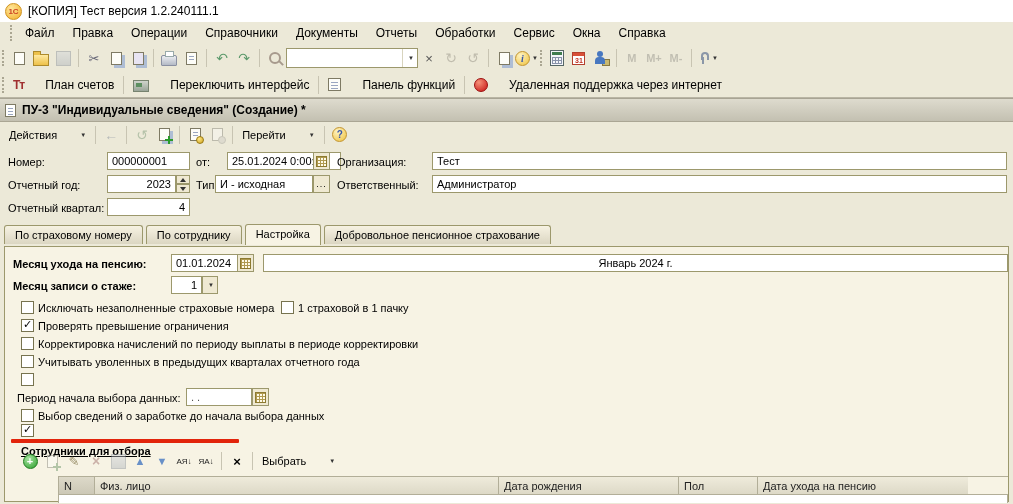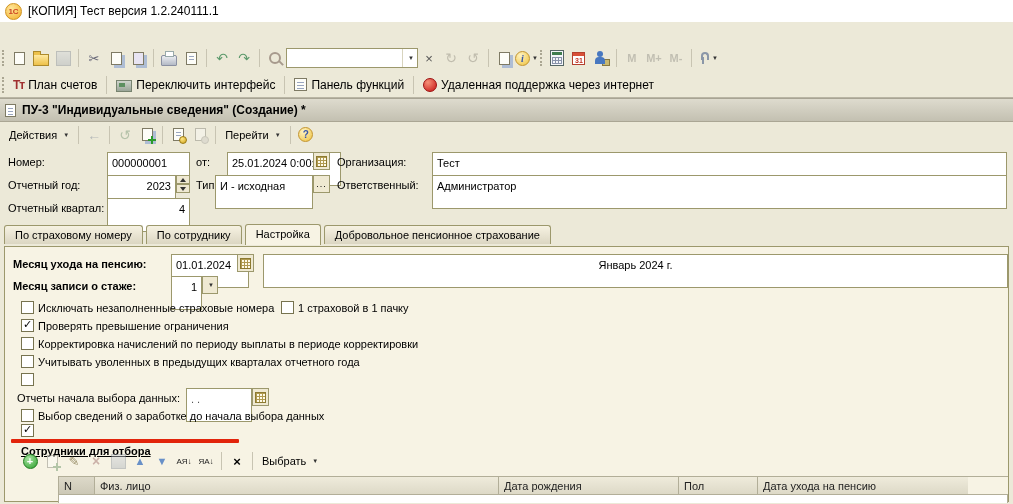--- a/index.html
+++ b/index.html
@@ -14,21 +14,21 @@
   .menu-item{padding:3px 9px;font-size:12px;white-space:nowrap;cursor:default}
   .handle{border-left:2px dotted #aaa692;height:16px;margin:0 4px 0 2px}
   
   .tbar{left:0;width:1013px;display:flex;align-items:center;box-sizing:border-box}
   .tbar1{top:44px;height:28px}
   .tbar2{top:72px;height:26px;border-bottom:1px solid #b9b5a4}
   .tbtn{min-width:22px;height:22px;display:flex;align-items:center;justify-content:center;position:relative;flex:0 0 auto}
   .sep{width:1px;height:18px;background:#c8c4b2;margin:0 4px;flex:0 0 auto}
   .dis{opacity:.42;filter:grayscale(55%)}
   .dd{font-size:6px;color:#333;margin-left:2px}
-  .lbl-btn{display:flex;align-items:center;gap:4px;padding:2px 5px;white-space:nowrap;font-size:12px}
+  .lbl-btn{display:flex;align-items:center;gap:21px;padding:2px 5px;white-space:nowrap;font-size:12px}
   
   .pg{width:11px;height:13px;background:#fdfdf8;border:1px solid #7e7a64;position:relative;box-sizing:border-box;display:inline-block}
   .pg .ln{position:absolute;left:2px;right:2px;height:1px;background:#9aa6c0}
   .pg-plus::after{content:"";position:absolute;right:-4px;bottom:-4px;width:8px;height:8px;background:
      linear-gradient(#2a9a2a,#2a9a2a) 50% 50%/8px 2px no-repeat,
      linear-gradient(#2a9a2a,#2a9a2a) 50% 50%/2px 8px no-repeat}
   .pg-shadow{box-shadow:3px 3px 0 #aebdd4}
   .folder{width:14px;height:10px;background:linear-gradient(#ffe9a0,#edc14a);border:1px solid #ad8a2c;position:relative;margin-top:3px;display:inline-block}
   .folder::before{content:"";position:absolute;top:-4px;left:-1px;width:6px;height:3px;background:#edc14a;border:1px solid #ad8a2c;border-bottom:none}
   .floppy{width:13px;height:13px;background:linear-gradient(#c9d4e4,#9fb0c8);border:1px solid #7588a8;display:inline-block}
@@ -63,21 +63,21 @@
   .plan-ic{font-weight:bold;font-size:12px;color:#a03030;letter-spacing:-1px}
   
   .docwin{left:0;top:98px;width:1013px;height:406px;border-top:1px solid #a8a494;box-sizing:border-box;background:#ece9d8}
   .doc-title{position:absolute;left:0;top:0;width:100%;height:23px;background:linear-gradient(#dedbce,#c3c0b1);display:flex;align-items:center;gap:6px;padding-left:5px;box-sizing:border-box;border-bottom:1px solid #aaa694}
   .doc-title .txt{font-size:12px;font-weight:bold;white-space:nowrap}
   .doc-actions{position:absolute;left:0;top:23px;width:100%;height:25px;display:flex;align-items:center;padding-left:4px;box-sizing:border-box}
   .coin::after{content:"";position:absolute;right:-4px;bottom:-4px;width:8px;height:8px;border-radius:50%;background:radial-gradient(circle at 35% 30%,#ffe884,#cfa21e);border:1px solid #9a7a14;box-sizing:border-box}
   .coin-g::after{content:"";position:absolute;right:-4px;bottom:-4px;width:8px;height:8px;border-radius:50%;background:#cfcabc;border:1px solid #9a968a;box-sizing:border-box}
   
   .f-lbl{position:absolute;white-space:nowrap}
-  .fld{position:absolute;background:#fff;border:1px solid #9c986c;height:18px;box-sizing:border-box;display:flex;align-items:flex-end;padding:16px 4px;white-space:nowrap;overflow:hidden}
+  .fld{position:absolute;background:#fff;border:1px solid #9c986c;height:18px;box-sizing:border-box;display:flex;align-items:center;padding:8px 4px;white-space:nowrap;overflow:hidden}
   .fld.right{justify-content:flex-end}
   .fld.center{justify-content:center}
   .fbtn{position:absolute;height:18px;box-sizing:border-box;border:1px solid #9c986c;background:#efe9d2;display:flex;align-items:center;justify-content:center}
   .calglyph{width:9px;height:9px;border:1px solid #8d7a30;background:
      repeating-linear-gradient(90deg,#b09a50 0 1px,transparent 1px 3px),
      repeating-linear-gradient(#b09a50 0 1px,transparent 1px 3px),#fffbe8}
   .spin{position:absolute;width:14px;height:18px;box-sizing:border-box;display:flex;flex-direction:column}
   .spin div{flex:1;border:1px solid #9c986c;background:#efe9d2;display:flex;align-items:center;justify-content:center}
   .tri-u{width:0;height:0;border-left:3px solid transparent;border-right:3px solid transparent;border-bottom:4px solid #333}
   .tri-d{width:0;height:0;border-left:3px solid transparent;border-right:3px solid transparent;border-top:4px solid #333}
@@ -108,20 +108,33 @@
 </head>
 <body>
 
 <div class="screen">
 
   <div class="abs titlebar">
     <span class="appicon">1С</span>
     <span class="title-text">[КОПИЯ] Тест версия 1.2.240111.1</span>
   </div>
 
+  <div class="abs menubar">
+    <span class="handle"></span>
+    <span class="menu-item">Файл</span>
+    <span class="menu-item">Правка</span>
+    <span class="menu-item">Операции</span>
+    <span class="menu-item">Справочники</span>
+    <span class="menu-item">Документы</span>
+    <span class="menu-item">Отчеты</span>
+    <span class="menu-item">Обработки</span>
+    <span class="menu-item">Сервис</span>
+    <span class="menu-item">Окна</span>
+    <span class="menu-item">Справка</span>
+  </div>
 
   <div class="abs tbar tbar1">
     <span class="handle"></span>
     <span class="tbtn">
         <span class="pg"></span>
       </span>
     <span class="tbtn">
         <span class="folder"></span>
       </span>
     <span class="tbtn dis">
@@ -367,21 +380,21 @@
       <span class="cb-lbl" style="left:33px;top:73px">Проверять превышение ограничения</span>
 
       <span class="cb" style="left:16px;top:90px"></span>
       <span class="cb-lbl" style="left:33px;top:91px">Корректировка начислений по периоду выплаты в периоде корректировки</span>
 
       <span class="cb" style="left:16px;top:108px"></span>
       <span class="cb-lbl" style="left:33px;top:109px">Учитывать уволенных в предыдущих кварталах отчетного года</span>
 
       <span class="cb" style="left:16px;top:126px"></span>
 
-      <span class="f-lbl" style="left:12px;top:145px">Отчеты начала выбора данных:</span>
+      <span class="f-lbl" style="left:12px;top:145px">Период начала выбора данных:</span>
       <div class="fld" style="left:181px;top:141px;width:66px;color:#555">
           <span> .  .</span>
         </div>
       <div class="fbtn" style="left:247px;top:141px;width:17px">
           <span class="calglyph"></span>
         </div>
 
       <span class="cb" style="left:16px;top:162px"></span>
       <span class="cb-lbl" style="left:33px;top:163px">Выбор сведений о заработке до начала выбора данных</span>
 

